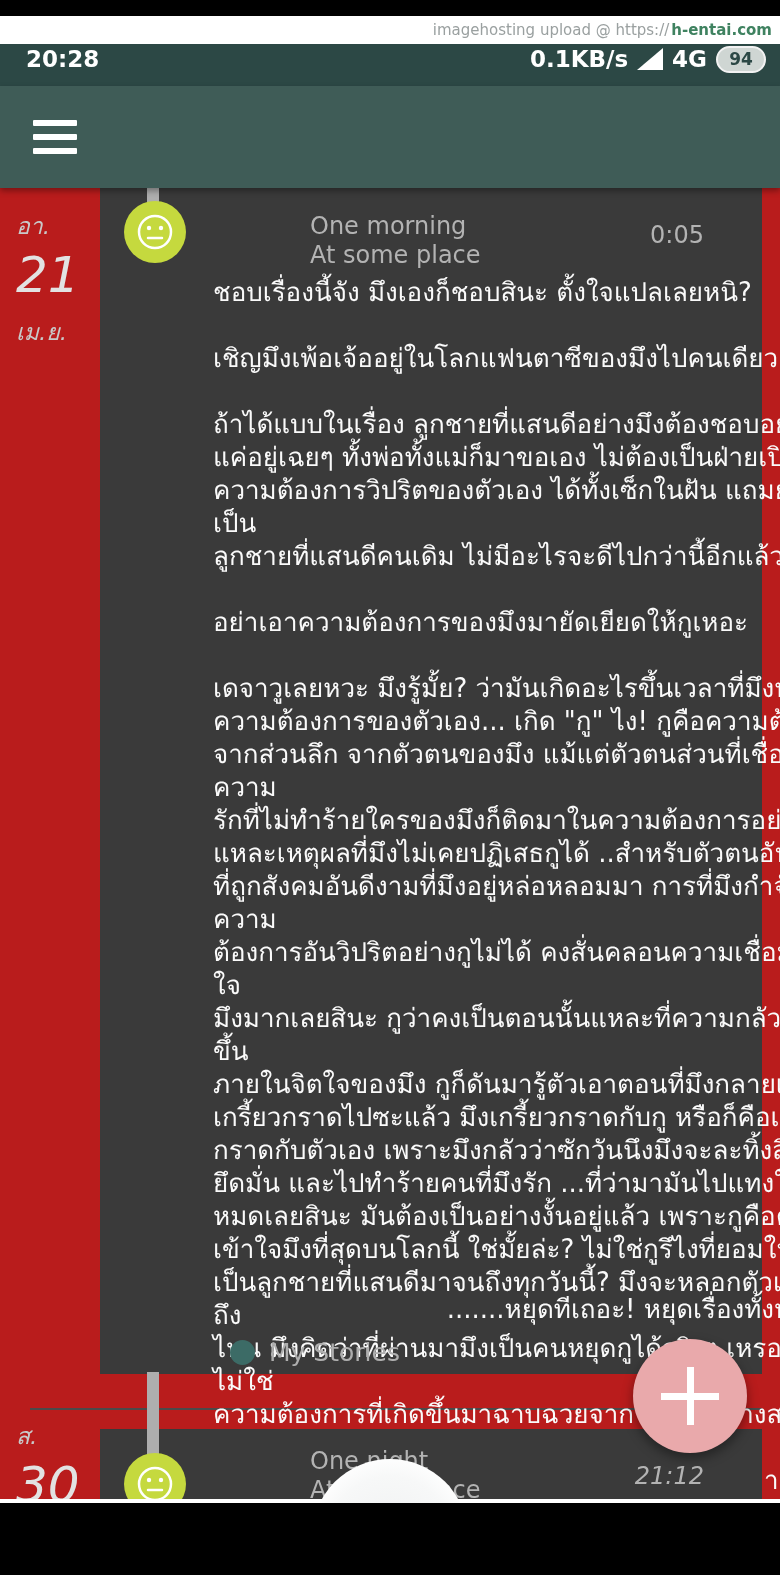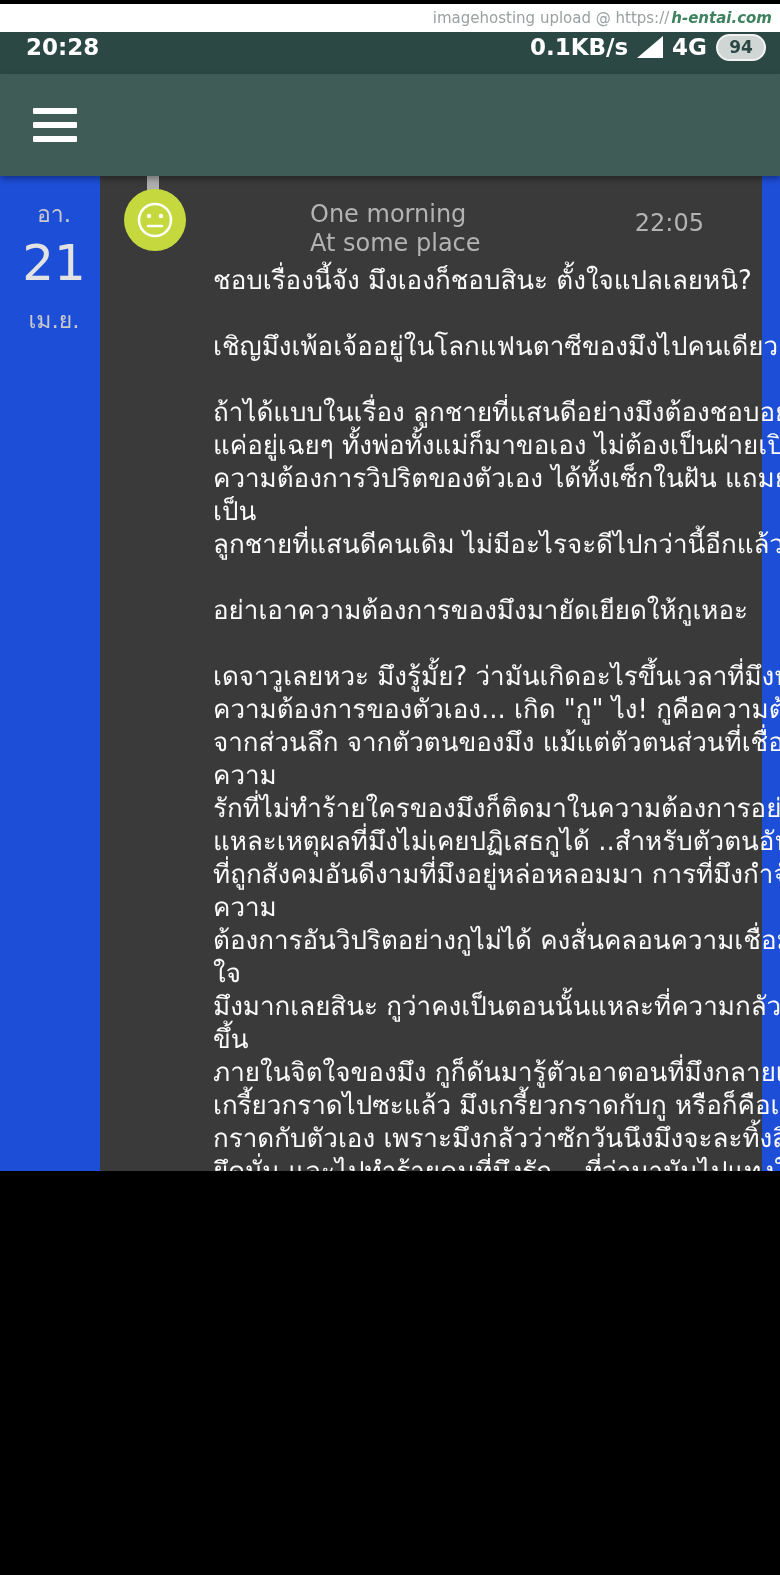--- a/index.html
+++ b/index.html
@@ -1,26 +1,26 @@
 <!DOCTYPE html>
 <html><head>
 <meta charset="utf-8">
 <style>
   * { margin:0; padding:0; box-sizing:border-box; }
   html,body { background:#000; }
   body { font-family:"DejaVu Sans", sans-serif; }
-  .screen { position:relative; width:780px; height:1167px; margin:4px auto;
-            background:#1d4ed8; overflow:hidden; }
+  .screen { position:relative; width:780px; height:1487px; margin:16px auto;
+            background:#b91c1c; overflow:hidden; }
 
   
   .watermark { position:absolute; left:0; top:0; width:780px; height:28px;
                background:#ffffff; display:flex; align-items:center;
                justify-content:flex-end; padding-right:8px;
                font-size:15px; color:#9aa0a0; }
-  .watermark .brand { color:#3f8260; font-weight:bold; margin-left:2px;font-style:italic; }
+  .watermark .brand { color:#3f8260; font-weight:bold; margin-left:2px; }
 
   
   .statusbar { position:absolute; left:0; top:28px; width:780px; height:42px;
                background:#2c4845; color:#fff; display:flex; align-items:center;
                padding:0 14px 12px 26px; font-weight:bold; font-size:23px; }
   .statusbar .spacer { flex:1; }
   .statusbar .right { display:flex; align-items:center; gap:9px;text-align:center; }
   .signal-tri { width:0; height:0; border-left:26px solid transparent;
                 border-bottom:22px solid #ffffff; }
   .battery { min-width:50px; height:27px; border:2px solid #f2f2f2;
@@ -33,22 +33,22 @@
             background:#3f5c57; display:flex; align-items:center;
             box-shadow:0 3px 6px rgba(0,0,0,.35); z-index:5; }
   .hamburger { width:44px; margin-left:33px; cursor:pointer; }
   .hamburger .bar { height:6px; background:#fff; border-radius:1px; margin:8px 0; }
   .appbar-title { margin-left:88px; color:#f4f4f4; font-size:37px;
                   font-family:"DejaVu Serif","Liberation Serif",serif; }
 
   
   .tl-bar { position:absolute; left:147px; width:12px; background:#aeaeae; z-index:2; }
   .card { position:absolute; left:100px; width:662px; background:#3a3a3a; z-index:1; }
-  .date-col { position:absolute; left:4px; width:100px; text-align:center;
-              color:#c9c9c9; z-index:1; }
+  .date-col { position:absolute; left:16px; width:100px; 
+              color:#c9c9c9; z-index:1;font-style:italic; }
   .date-col .wd { font-size:23px; }
   .date-col .day { font-size:50px; color:#e2e2e2; margin-top:2px; }
   .date-col .mon { font-size:23px; margin-top:10px; }
 
   .avatar { position:absolute; width:62px; height:62px; border-radius:50%;
             background:#c5d93e; z-index:3; display:flex; align-items:center;
             justify-content:center; }
   .entry-head-title { position:absolute; left:210px; color:#b3b3b3;
                       font-size:24px; line-height:29px; }
   .entry-time { position:absolute; right:58px; color:#b3b3b3; font-size:24px; }
@@ -119,21 +119,21 @@
     <div class="wd">อา.</div>
     <div class="day">21</div>
     <div class="mon">เม.ย.</div>
   </div>
 
   <div class="card" style="top:172px; height:1186px;">
     <div class="entry-head-title" style="top:24px;">
       <div>One morning</div>
       <div>At some place</div>
     </div>
-    <div class="entry-time" style="top:33px;">22:05</div>
+    <div class="entry-time" style="top:33px;">0:05</div>
     <div class="entry-body" style="top:88px;">ชอบเรื่องนี้จัง มึงเองก็ชอบสินะ ตั้งใจแปลเลยหนิ?
 
 เชิญมึงเพ้อเจ้ออยู่ในโลกแฟนตาซีของมึงไปคนเดียวเถอะ
 
 ถ้าได้แบบในเรื่อง ลูกชายที่แสนดีอย่างมึงต้องชอบอยู่แล้ว
 แค่อยู่เฉยๆ ทั้งพ่อทั้งแม่ก็มาขอเอง ไม่ต้องเป็นฝ่ายเปิดเผย
 ความต้องการวิปริตของตัวเอง ได้ทั้งเซ็กในฝัน แถมยังได้เป็น
 ลูกชายที่แสนดีคนเดิม ไม่มีอะไรจะดีไปกว่านี้อีกแล้ว
 
 อย่าเอาความต้องการของมึงมายัดเยียดให้กูเหอะ

